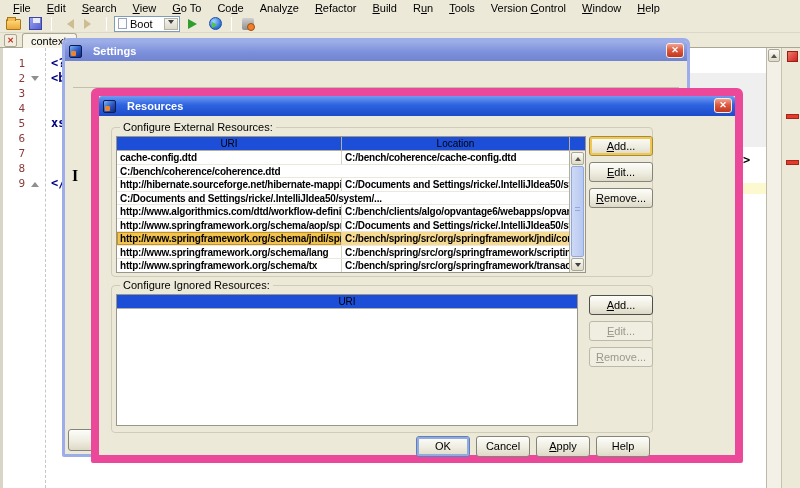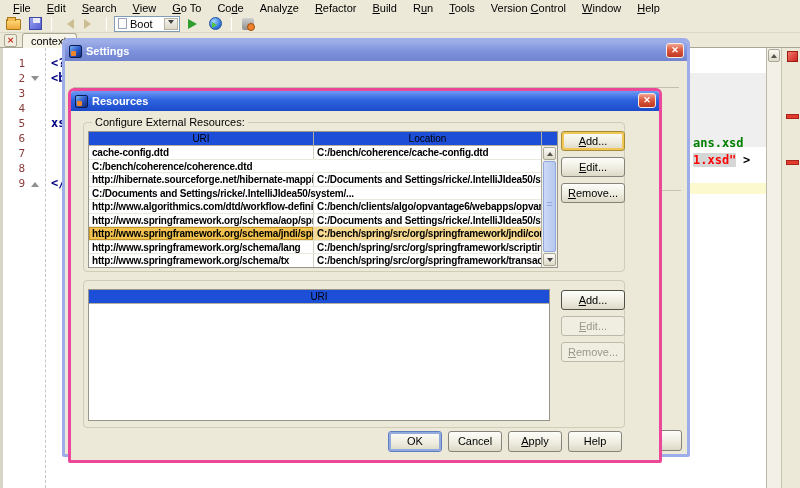--- a/index.html
+++ b/index.html
@@ -63,24 +63,24 @@
   .error-stripe { position:absolute; left:781px; top:48px; width:19px; height:440px;
     background:#ece9d8; border-left:1px solid #c6c3b1; }
   .stripe-square { position:absolute; left:5px; top:3px; width:11px; height:11px;
     background:linear-gradient(135deg,#f07a6a,#cf2222); border:1px solid #9a1d12; }
   .stripe-dash { position:absolute; left:4px; width:13px; height:5px; background:#e23b2e; border:1px solid #a82318; }
 
   
   .dialog { position:absolute; background:#ece9d8; border-radius:6px 6px 2px 2px; }
   .dlg-settings { left:62px; top:38px; width:628px; height:419px;
     border:3px solid #9dade9; z-index:10; }
-  .dlg-resources { left:68px; top:88px; width:594px; height:375px;
-    border:3px solid #ec4899; z-index:20; }
+  .dlg-resources { left:91px; top:88px; width:652px; height:375px;
+    border:8px solid #ec4899; z-index:20; }
   .tbar { position:absolute; left:0; right:0; top:0; height:20px; border-radius:3px 3px 0 0;
-    display:flex; align-items:center; gap:4px; padding:0 4px; color:#fff;
+    display:flex; align-items:center; gap:11px; padding:0 4px; color:#fff;
     font-weight:bold; font-size:11px; }
   .tbar-active { background:linear-gradient(180deg,#6f9bf4 0%,#2e63e0 45%,#1c4bca 100%); }
   .tbar-inactive { background:linear-gradient(180deg,#9fafe8 0%,#7d90dc 55%,#7184cf 100%); }
   .app-logo { width:13px; height:13px; border-radius:2px; flex:none;
     background:linear-gradient(135deg,#79b7f7 0%,#2a55c4 55%,#142a73 100%);
     position:relative; border:1px solid #0d1c4e; }
   .app-logo::after { content:""; position:absolute; left:1px; bottom:1px; width:5px; height:5px;
     background:#f08428; border-radius:1px; }
   .xbtn { position:absolute; right:3px; top:2px; width:18px; height:15px; border-radius:3px;
     background:linear-gradient(180deg,#f2a392 0%,#dd5b3f 45%,#c03620 100%);
@@ -345,20 +345,21 @@
             <div class="tri-down"></div>
           </div>
       </div>
     </div>
   </div>
   <div class="xpbtn btn-focus-gold" style="left:490px;top:40px;width:64px;"><span class="mn">A</span>dd...</div>
   <div class="xpbtn" style="left:490px;top:66px;width:64px;"><span class="mn">E</span>dit...</div>
   <div class="xpbtn" style="left:490px;top:92px;width:64px;"><span class="mn">R</span>emove...</div>
 
   <div class="groupbox" style="left:12px;top:189px;width:542px;height:148px;">
+    <div class="group-label">Configure Ignored Resources:</div>
     <div class="rtable" style="left:4px;top:8px;width:462px;height:132px;">
       <div class="thead">
         <div class="th" style="flex:1;border-right:none;">URI</div>
       </div>
     </div>
   </div>
   <div class="xpbtn btn-bold-border" style="left:490px;top:199px;width:64px;"><span class="mn">A</span>dd...</div>
   <div class="xpbtn btn-disabled" style="left:490px;top:225px;width:64px;"><span class="mn">E</span>dit...</div>
   <div class="xpbtn btn-disabled" style="left:490px;top:251px;width:64px;"><span class="mn">R</span>emove...</div>
 

